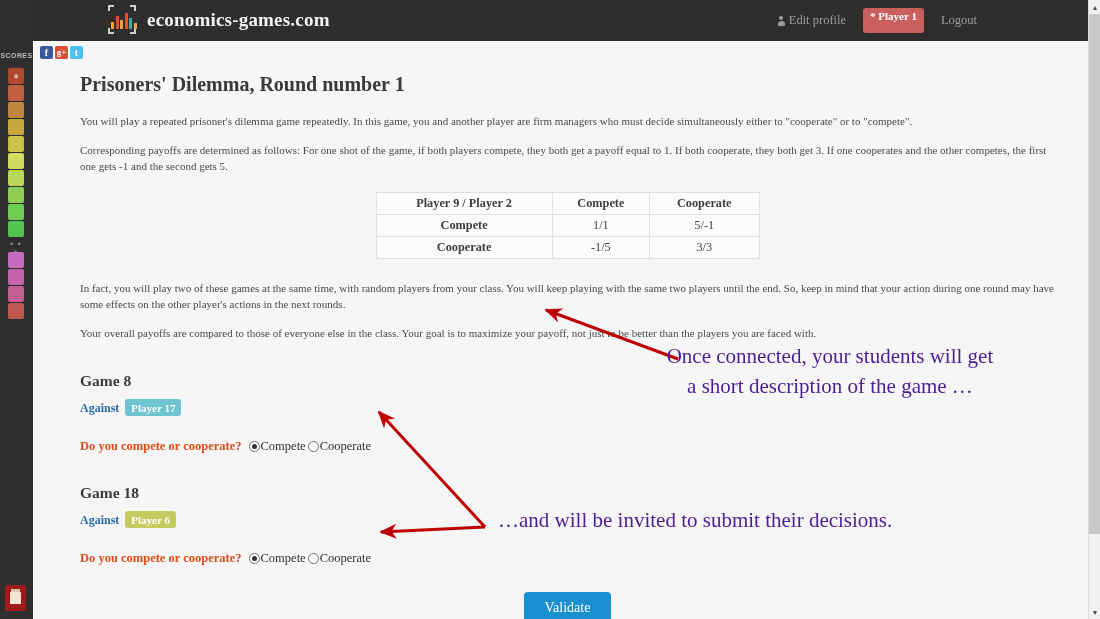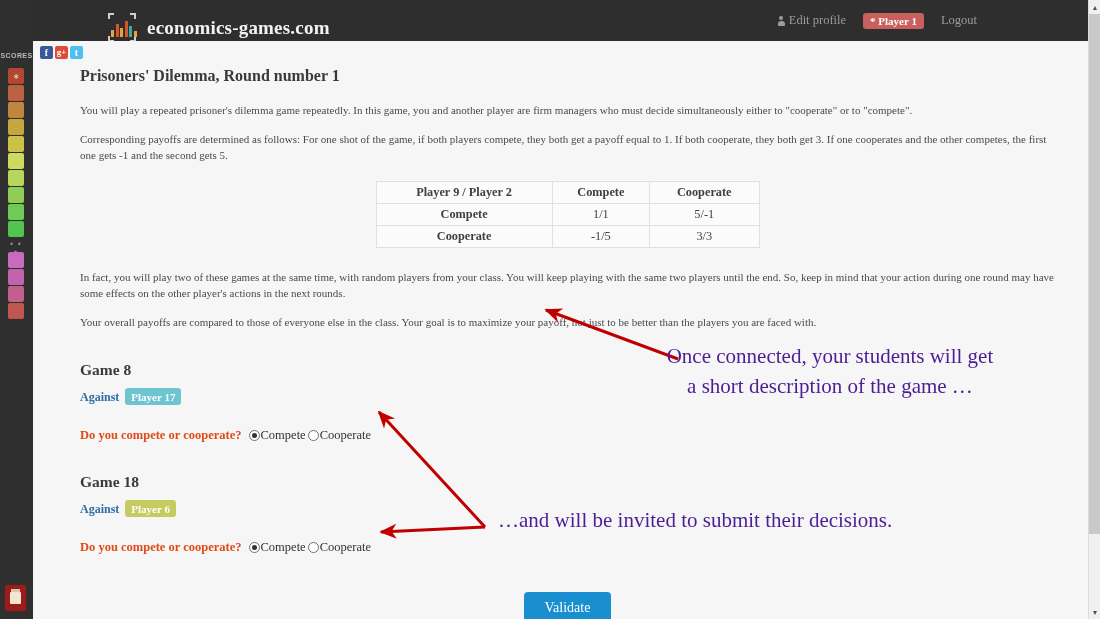--- a/index.html
+++ b/index.html
@@ -54,21 +54,21 @@
     background: #d9c7a7;
   }
 
   
   .navbar {
     position: absolute; left: 33px; top: 0;
     width: 1055px; height: 41px;
     background: #2e2e2e;
   }
   .brand {
-    position: absolute; left: 75px; top: 13px;
+    position: absolute; left: 75px; top: 5px;
     display: flex; align-items: center; gap: 9px;
     text-decoration: none;
   }
   .logo-box { position: relative; width: 30px; height: 29px; }
   .logo-bars { position: absolute; left: 3px; bottom: 5px; display: flex; align-items: flex-end; gap: 1.5px; }
   .logo-bars i { display: block; width: 3px; }
   .corner { position: absolute; width: 6px; height: 6px; }
   .c-tl { left: 0; top: 0; border-left: 2px solid #cfcfcf; border-top: 2px solid #cfcfcf; }
   .c-tr { right: 2px; top: 0; border-right: 2px solid #cfcfcf; border-top: 2px solid #cfcfcf; }
   .c-bl { left: 0; bottom: 0; border-left: 2px solid #cfcfcf; border-bottom: 2px solid #cfcfcf; }
@@ -93,21 +93,21 @@
     content: ""; position: absolute; left: 1.5px; top: 0;
     width: 4px; height: 4px; border-radius: 50%; background: #9c9c9c;
   }
   .user-glyph:after {
     content: ""; position: absolute; left: 0; top: 5px;
     width: 7px; height: 5px; border-radius: 3px 3px 1px 1px; background: #9c9c9c;
   }
   .player-badge {
     background: #c9605e; color: #fff;
     font-size: 11px; font-weight: bold;
-    padding: 2px 7px 2px; border-radius: 3px;
+    padding: 2px 7px 11px; border-radius: 3px;
     margin: 0 6px;
     font-family: "Liberation Serif", serif;
     white-space: nowrap;
   }
 
   
   .page {
     position: absolute; left: 33px; top: 41px;
     width: 1055px; height: 578px;
     background: #f6f6f6;
@@ -123,22 +123,22 @@
     color: #fff; font-size: 10px; font-weight: bold;
     text-align: center; line-height: 13px;
   }
   .s-fb { background: #3b5998; }
   .s-gp { background: #dd4b39; font-size: 9px !important; }
   .s-tw { background: #4fc0f0; }
 
   .content { position: absolute; left: 47px; top: 16px; width: 975px; }
 
   h1.page-title {
-    margin: 10px 0 18px 0;
-    font-size: 16px; font-weight: bold; color: #3a3a3a;
+    margin: 16px 0 18px 0;
+    font-size: 20px; font-weight: bold; color: #3a3a3a;
     font-family: "Liberation Serif", serif;
   }
   p.para {
     margin: 0 0 13px 0;
     font-size: 11px; line-height: 1.45; color: #4a4a4a;
     font-family: "Liberation Serif", serif;
   }
 
   table.payoff {
     border-collapse: collapse;

